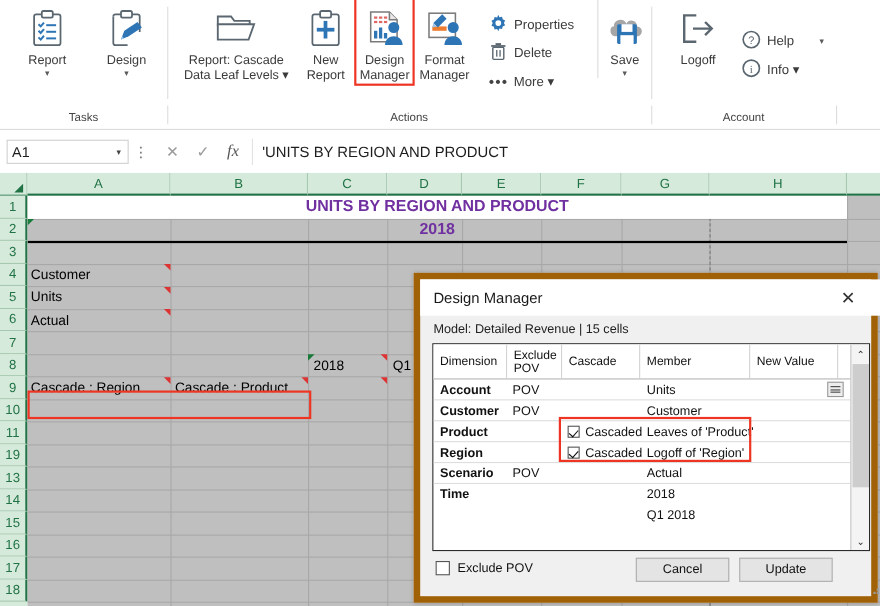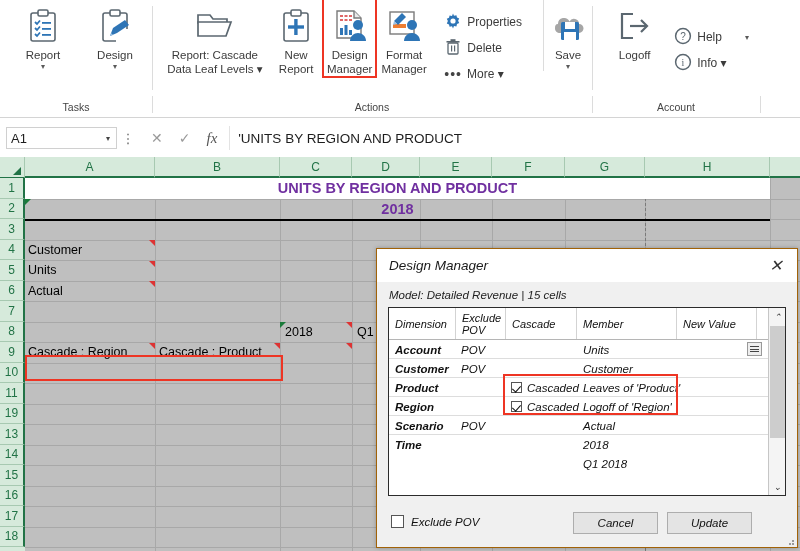--- a/index.html
+++ b/index.html
@@ -108,21 +108,21 @@
   }
   .redmark { position:absolute; width:0; height:0; border-top:6px solid #d33; border-left:6px solid transparent; }
   .greenmark { position:absolute; width:0; height:0; border-top:6px solid #1a7a3a; border-right:6px solid transparent; }
   .thickline { position:absolute; background:#000; height:1.5px; }
   .dashline { position:absolute; width:1px; border-left:1px dashed #7a7a7a; }
   .annot-box { position:absolute; border:2.5px solid #ee3524; }
 
   
   .dialog {
     position:absolute; left:376px; top:248px; width:422px; height:300px;
-    background:#f0f0f0; border:1px solid #a16207; box-shadow:0 0 4px rgba(0,0,0,.25);font-style:italic;
+    background:#f0f0f0; border:6px solid #a16207; box-shadow:0 0 4px rgba(0,0,0,.25);
   }
   .dlg-title {
     position:absolute; left:0; top:0; width:420px; height:33px; background:#ffffff;
     display:flex; align-items:center; padding-left:12px; font-size:13.5px; color:#1a1a1a;
   }
   .dlg-close {
     position:absolute; right:0px; top:0; width:42px; height:33px; display:flex;
     align-items:center; justify-content:center; font-size:16px; color:#333;
   }
   .dlg-model {

